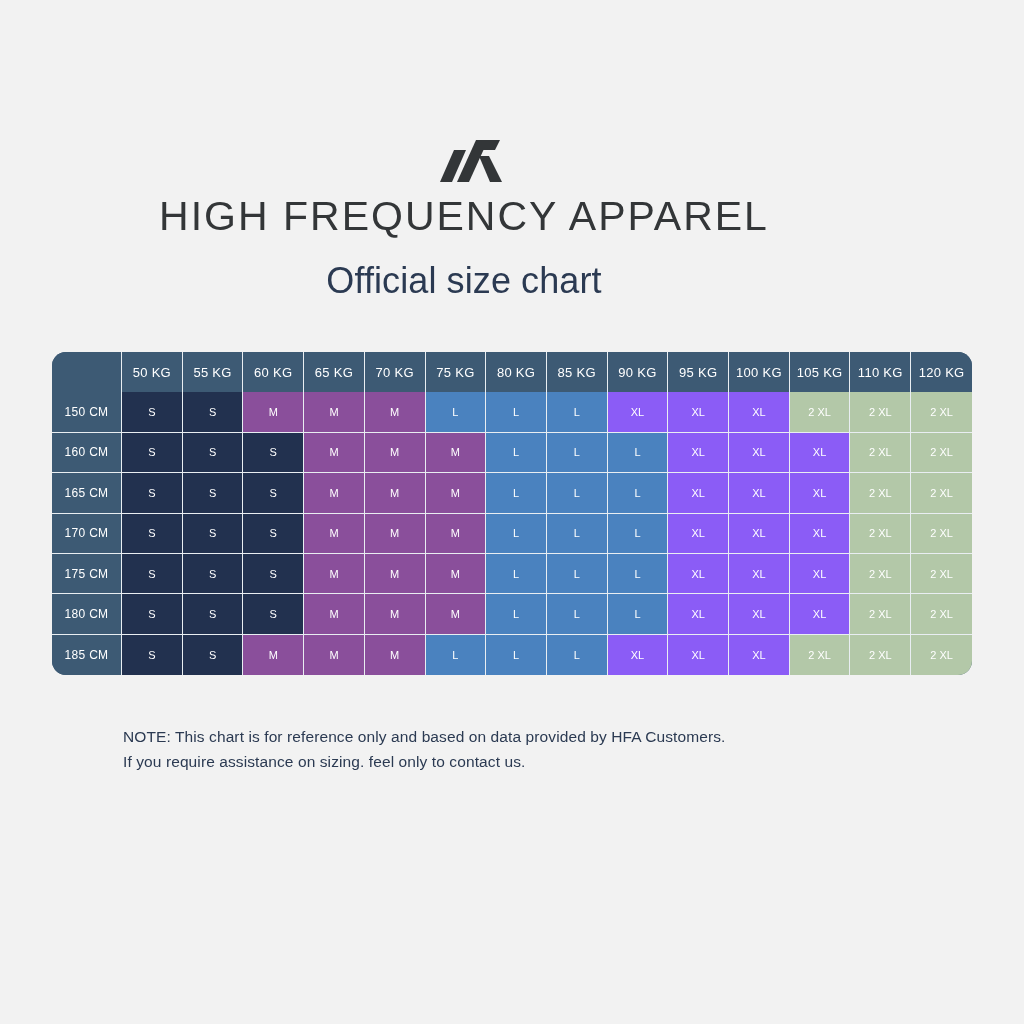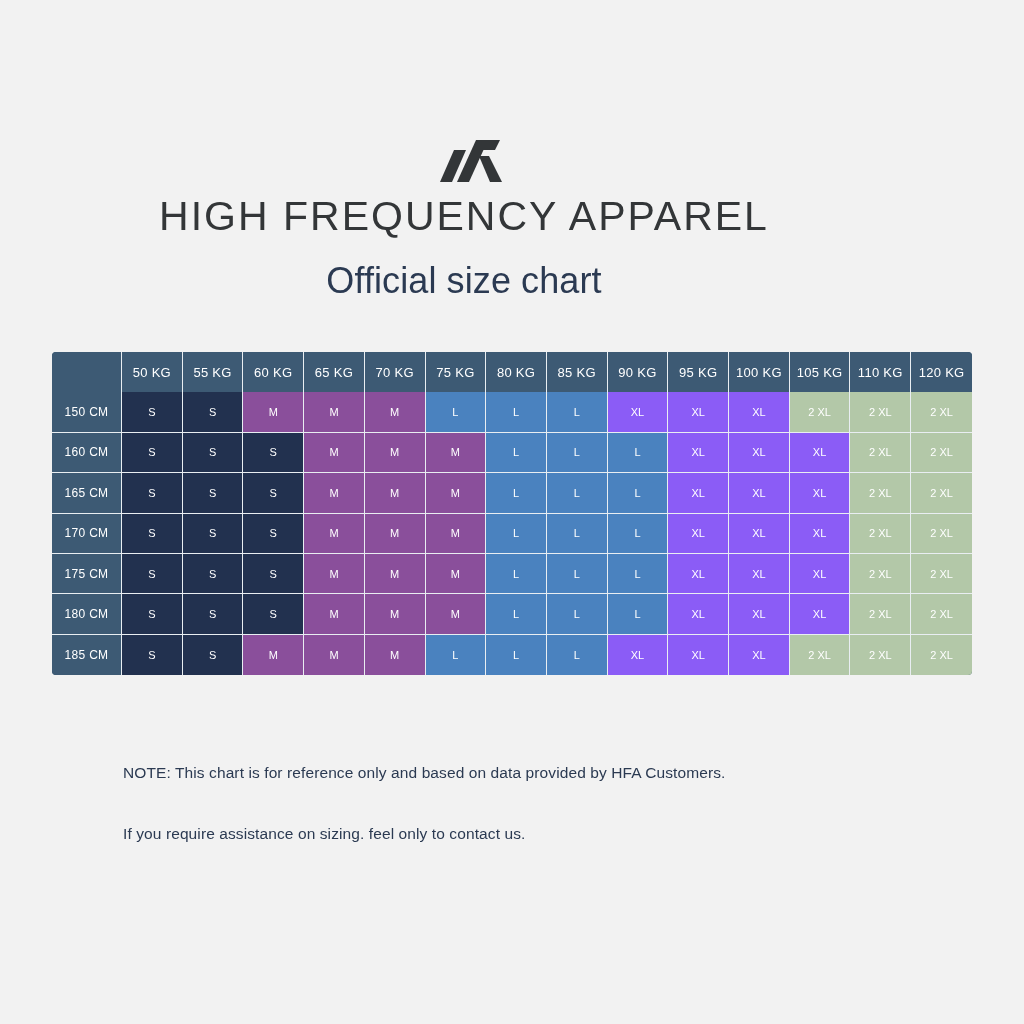--- a/index.html
+++ b/index.html
@@ -60,21 +60,21 @@
     left: 52px;
     top: 352px;
     width: 920px;
   }
 
   table#size-table {
     border-collapse: separate;
     border-spacing: 0;
     width: 920px;
     table-layout: fixed;
-    border-radius: 4px;
+    border-radius: 14px;
     overflow: hidden;
     background: #3d5a74;
   }
 
   table#size-table td,
   table#size-table th {
     padding: 0;
     margin: 0;
     height: 40.4px;
     text-align: center;
@@ -118,21 +118,21 @@
   
   #note-block {
     position: absolute;
     left: 123px;
     top: 724px;
     font-size: 15.5px;
     color: #2b3a52;
     line-height: 25px;
     letter-spacing: 0.1px;
   }
-  #note-block div { white-space: nowrap; margin-top: 36px; }
+  #note-block div { white-space: nowrap; }
 </style>
 </head>
 <body>
 
 <div id="header-block">
 
   <div id="logo-mark">
     <svg width="76" height="46" viewBox="0 0 76 46" aria-hidden="true">
 
       <polygon points="14,46 26,46 40,14 28,14" fill="#333638"></polygon>

